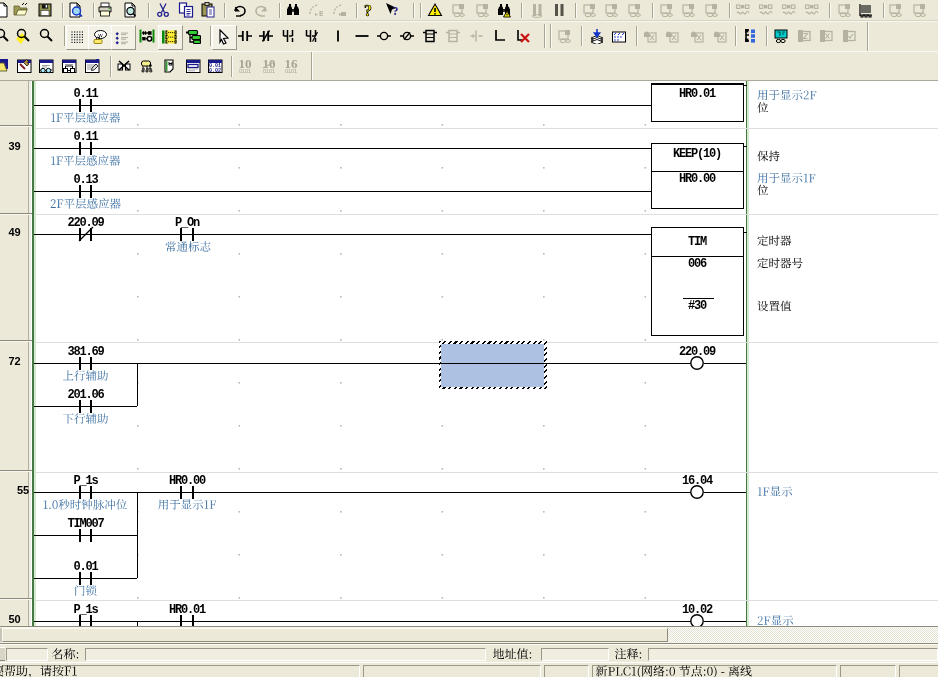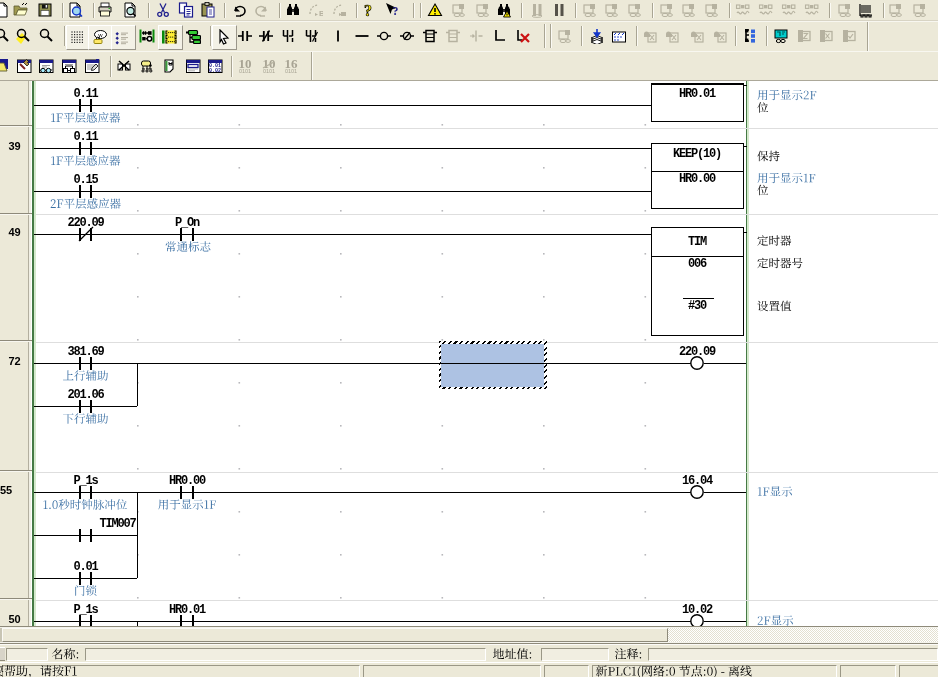--- a/index.html
+++ b/index.html
@@ -652,21 +652,21 @@
     <rect x="644.5" y="382" width="1.6" height="1.6" fill="#b8b8bc"></rect>
     <rect x="644.5" y="425" width="1.6" height="1.6" fill="#b8b8bc"></rect>
     <rect x="644.5" y="468" width="1.6" height="1.6" fill="#b8b8bc"></rect>
     <rect x="644.5" y="511" width="1.6" height="1.6" fill="#b8b8bc"></rect>
     <rect x="644.5" y="554" width="1.6" height="1.6" fill="#b8b8bc"></rect>
     <rect x="644.5" y="597" width="1.6" height="1.6" fill="#b8b8bc"></rect>
   </svg>
 <div style="position:absolute;left:14.5px;top:146px;transform:translate(-50%,-50%);font:bold 11px 'Liberation Sans', monospace;letter-spacing:0;color:#000;white-space:nowrap;">39</div>
 <div style="position:absolute;left:14.5px;top:232px;transform:translate(-50%,-50%);font:bold 11px 'Liberation Sans', monospace;letter-spacing:0;color:#000;white-space:nowrap;">49</div>
 <div style="position:absolute;left:14.5px;top:361px;transform:translate(-50%,-50%);font:bold 11px 'Liberation Sans', monospace;letter-spacing:0;color:#000;white-space:nowrap;">72</div>
-<div style="position:absolute;left:6px;top:490px;transform:translate(-50%,-50%);font:bold 11px 'Liberation Sans', monospace;letter-spacing:0;color:#000;white-space:nowrap;">55</div>
+<div style="position:absolute;left:23px;top:490px;transform:translate(-50%,-50%);font:bold 11px 'Liberation Sans', monospace;letter-spacing:0;color:#000;white-space:nowrap;">55</div>
 <div style="position:absolute;left:14.5px;top:619px;transform:translate(-50%,-50%);font:bold 11px 'Liberation Sans', monospace;letter-spacing:0;color:#000;white-space:nowrap;">50</div>
 <div style="position:absolute;left:438.5px;top:341px;width:108px;height:48px;background:repeating-linear-gradient(135deg,#000 0 1.5px,#fff 1.5px 4px);"></div>
 <div style="position:absolute;left:441px;top:343.5px;width:103px;height:43px;background:#adc2e3;"></div>
 <div style="position:absolute;left:34px;top:104.9px;width:616.5px;height:1.0px;background:#000;"></div>
 <div style="position:absolute;left:78.7px;top:98.5px;width:2.0px;height:13px;background:#000;"></div>
 <div style="position:absolute;left:90.3px;top:98.5px;width:2.0px;height:13px;background:#000;"></div>
 <div style="position:absolute;left:34px;top:147.9px;width:616.5px;height:1.0px;background:#000;"></div>
 <div style="position:absolute;left:78.7px;top:141.5px;width:2.0px;height:13px;background:#000;"></div>
 <div style="position:absolute;left:90.3px;top:141.5px;width:2.0px;height:13px;background:#000;"></div>
 <div style="position:absolute;left:34px;top:190.9px;width:616.5px;height:1.0px;background:#000;"></div>
@@ -728,28 +728,28 @@
 <div style="position:absolute;left:697px;top:179px;transform:translate(-50%,-50%);font:bold 12px 'Liberation Mono', monospace;letter-spacing:-1.2px;color:#000;white-space:nowrap;">HR0.00</div>
 <div style="position:absolute;left:650.5px;top:226.5px;width:93.0px;height:109.5px;border:1.4px solid #000;background:#fff;box-sizing:border-box;"></div>
 <div style="position:absolute;left:650.5px;top:256px;width:93.0px;height:1.2px;background:#000;"></div>
 <div style="position:absolute;left:743.5px;top:232.4px;width:3.2999999999999545px;height:1.0px;background:#000;"></div>
 <div style="position:absolute;left:697px;top:241.5px;transform:translate(-50%,-50%);font:bold 12px 'Liberation Mono', monospace;letter-spacing:-1.2px;color:#000;white-space:nowrap;">TIM</div>
 <div style="position:absolute;left:697px;top:263.5px;transform:translate(-50%,-50%);font:bold 12px 'Liberation Mono', monospace;letter-spacing:-1.2px;color:#000;white-space:nowrap;">006</div>
 <div style="position:absolute;left:682.5px;top:298.2px;width:31px;height:1.2px;background:#000;"></div>
 <div style="position:absolute;left:697px;top:306px;transform:translate(-50%,-50%);font:bold 12px 'Liberation Mono', monospace;letter-spacing:-1.2px;color:#000;white-space:nowrap;">#30</div>
 <div style="position:absolute;left:85.5px;top:93.8px;transform:translate(-50%,-50%);font:bold 12px 'Liberation Mono', monospace;letter-spacing:-1.2px;color:#000;white-space:nowrap;">0.11</div>
 <div style="position:absolute;left:85.5px;top:136.8px;transform:translate(-50%,-50%);font:bold 12px 'Liberation Mono', monospace;letter-spacing:-1.2px;color:#000;white-space:nowrap;">0.11</div>
-<div style="position:absolute;left:85.5px;top:179.8px;transform:translate(-50%,-50%);font:bold 12px 'Liberation Mono', monospace;letter-spacing:-1.2px;color:#000;white-space:nowrap;">0.15</div>
+<div style="position:absolute;left:85.5px;top:179.8px;transform:translate(-50%,-50%);font:bold 12px 'Liberation Mono', monospace;letter-spacing:-1.2px;color:#000;white-space:nowrap;">0.13</div>
 <div style="position:absolute;left:85.5px;top:222.8px;transform:translate(-50%,-50%);font:bold 12px 'Liberation Mono', monospace;letter-spacing:-1.2px;color:#000;white-space:nowrap;">220.09</div>
 <div style="position:absolute;left:187px;top:222.8px;transform:translate(-50%,-50%);font:bold 12px 'Liberation Mono', monospace;letter-spacing:-1.2px;color:#000;white-space:nowrap;">P_On</div>
 <div style="position:absolute;left:85.5px;top:351.8px;transform:translate(-50%,-50%);font:bold 12px 'Liberation Mono', monospace;letter-spacing:-1.2px;color:#000;white-space:nowrap;">381.69</div>
 <div style="position:absolute;left:85.5px;top:394.8px;transform:translate(-50%,-50%);font:bold 12px 'Liberation Mono', monospace;letter-spacing:-1.2px;color:#000;white-space:nowrap;">201.06</div>
 <div style="position:absolute;left:85.5px;top:480.8px;transform:translate(-50%,-50%);font:bold 12px 'Liberation Mono', monospace;letter-spacing:-1.2px;color:#000;white-space:nowrap;">P_1s</div>
 <div style="position:absolute;left:187px;top:480.8px;transform:translate(-50%,-50%);font:bold 12px 'Liberation Mono', monospace;letter-spacing:-1.2px;color:#000;white-space:nowrap;">HR0.00</div>
-<div style="position:absolute;left:85.5px;top:523.8px;transform:translate(-50%,-50%);font:bold 12px 'Liberation Mono', monospace;letter-spacing:-1.2px;color:#000;white-space:nowrap;margin-left:32px;">TIM007</div>
+<div style="position:absolute;left:85.5px;top:523.8px;transform:translate(-50%,-50%);font:bold 12px 'Liberation Mono', monospace;letter-spacing:-1.2px;color:#000;white-space:nowrap;">TIM007</div>
 <div style="position:absolute;left:85.5px;top:566.8px;transform:translate(-50%,-50%);font:bold 12px 'Liberation Mono', monospace;letter-spacing:-1.2px;color:#000;white-space:nowrap;">0.01</div>
 <div style="position:absolute;left:85.5px;top:609.8px;transform:translate(-50%,-50%);font:bold 12px 'Liberation Mono', monospace;letter-spacing:-1.2px;color:#000;white-space:nowrap;">P_1s</div>
 <div style="position:absolute;left:187px;top:609.8px;transform:translate(-50%,-50%);font:bold 12px 'Liberation Mono', monospace;letter-spacing:-1.2px;color:#000;white-space:nowrap;">HR0.01</div>
 <div style="position:absolute;left:697px;top:351.8px;transform:translate(-50%,-50%);font:bold 12px 'Liberation Mono', monospace;letter-spacing:-1.2px;color:#000;white-space:nowrap;">220.09</div>
 <div style="position:absolute;left:697px;top:480.8px;transform:translate(-50%,-50%);font:bold 12px 'Liberation Mono', monospace;letter-spacing:-1.2px;color:#000;white-space:nowrap;">16.04</div>
 <div style="position:absolute;left:697px;top:609.8px;transform:translate(-50%,-50%);font:bold 12px 'Liberation Mono', monospace;letter-spacing:-1.2px;color:#000;white-space:nowrap;">10.02</div>
 <div style="position:absolute;left:0px;top:626px;width:938px;height:1px;background:#8e8a7a;"></div>
 <div style="position:absolute;left:0px;top:627px;width:938px;height:16px;background:#f4f3ec;"></div>
 <div style="position:absolute;left:668px;top:628px;width:270px;height:14px;background:repeating-conic-gradient(#fff 0 25%,#e3e0d0 0 50%) 0 0/2px 2px;"></div>
 <div style="position:absolute;left:2px;top:627.5px;width:666px;height:14.5px;background:#ece9d8;border-top:1px solid #fbfaf6;border-left:1px solid #fbfaf6;border-right:1.5px solid #8e8a7a;border-bottom:1.5px solid #8e8a7a;box-sizing:border-box;"></div>

